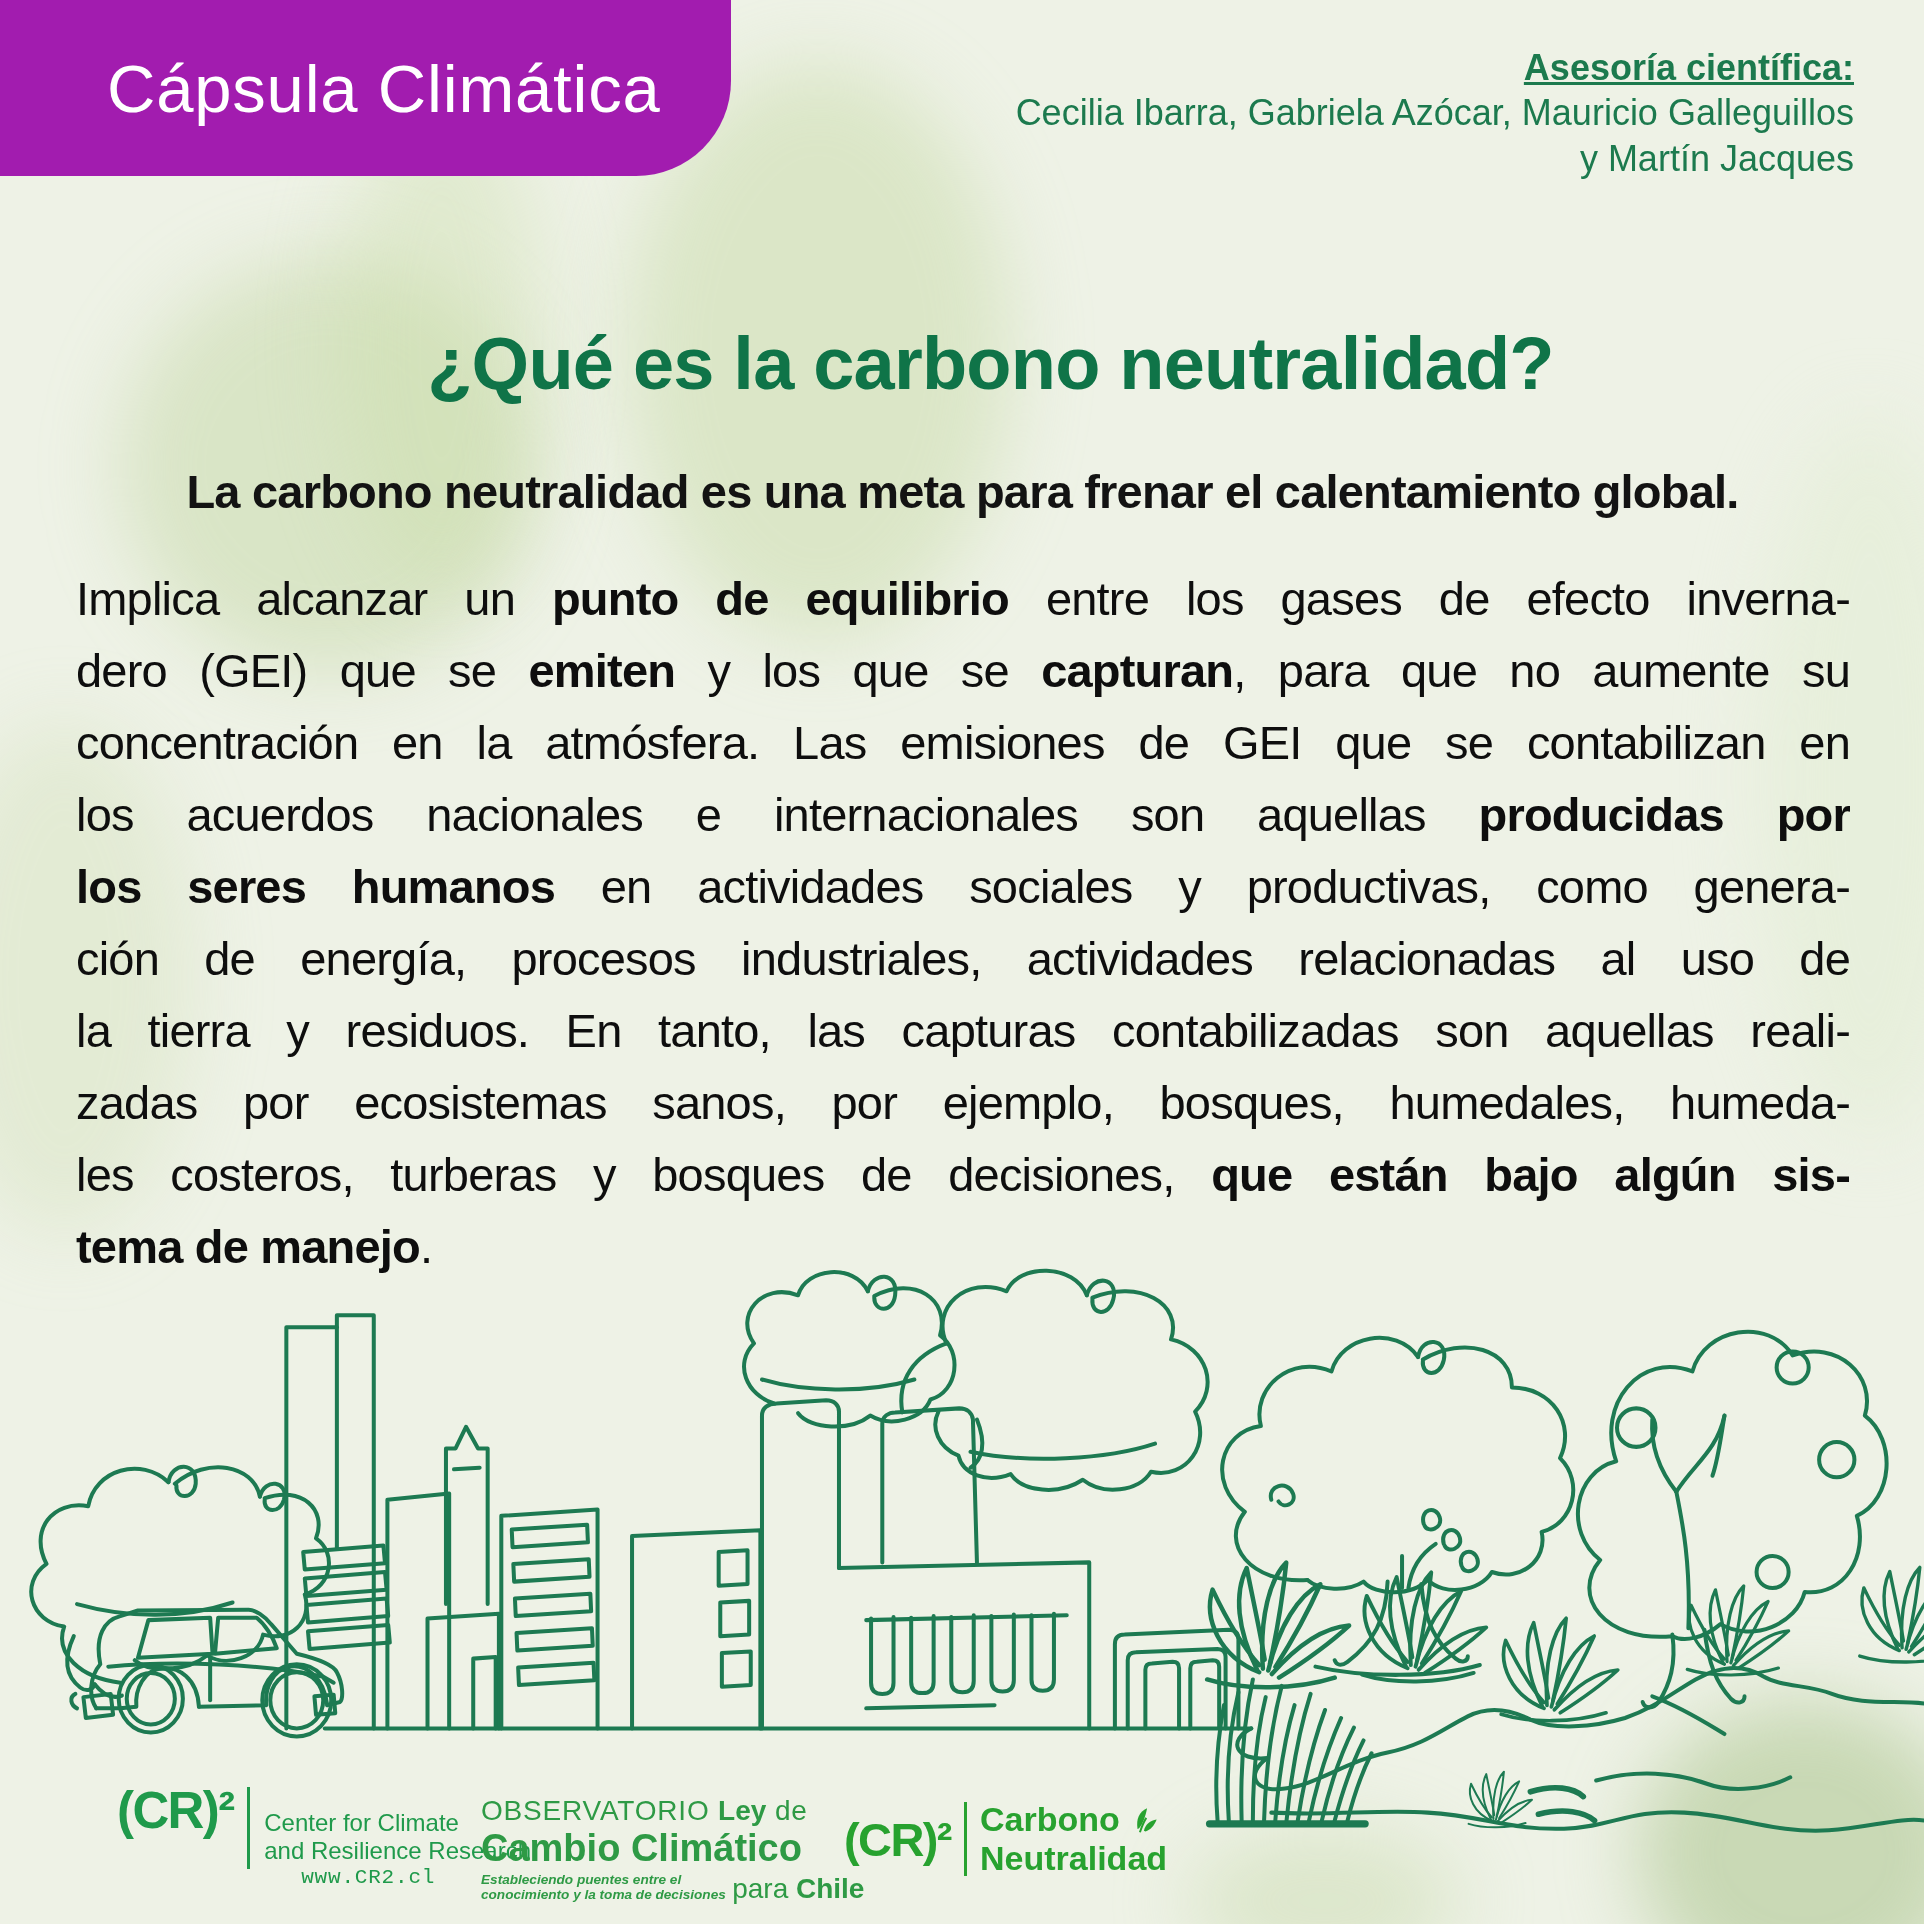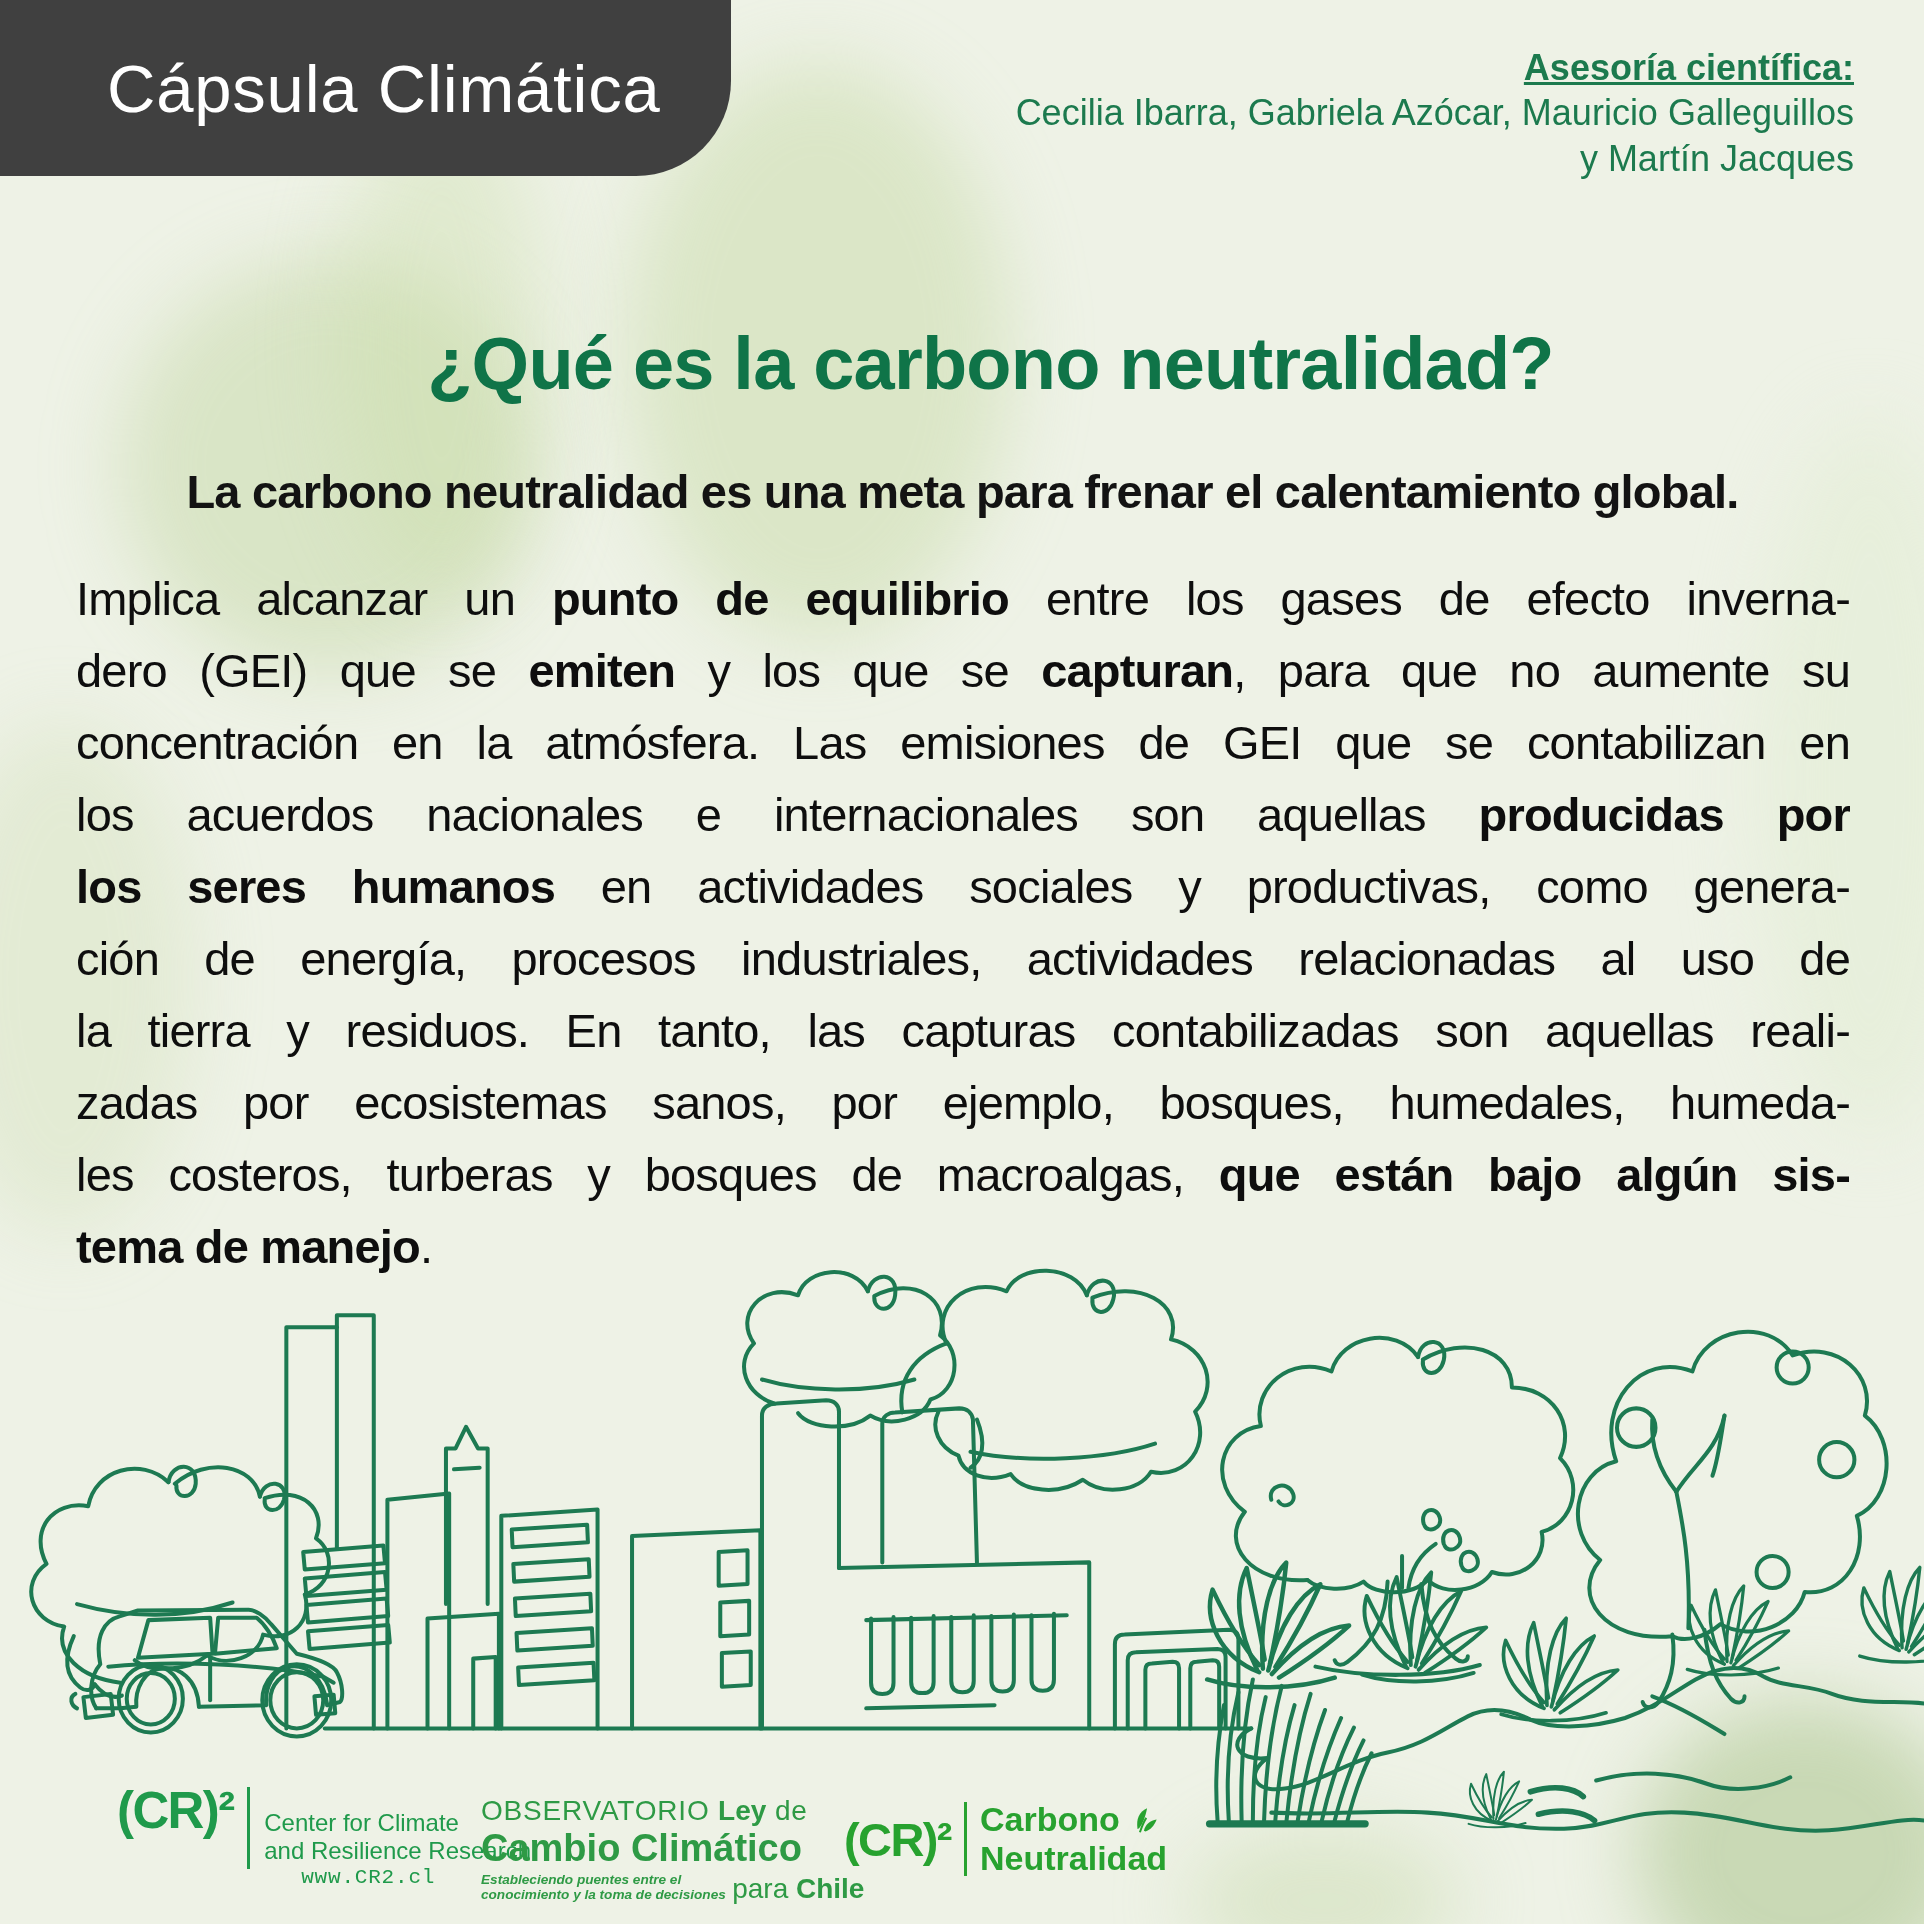--- a/index.html
+++ b/index.html
@@ -13,21 +13,21 @@
   .b2{left:626px;top:64px;width:385px;height:577px;background:rgba(193,215,158,.42);}
   .b3{left:-64px;top:722px;width:257px;height:513px;background:rgba(203,220,172,.30);}
   .b4{left:1636px;top:1700px;width:337px;height:305px;background:rgba(163,192,132,.50);}
   .b5{left:1187px;top:1829px;width:273px;height:144px;background:rgba(191,213,161,.38);}
   .b6{left:1757px;top:417px;width:225px;height:722px;background:rgba(226,236,212,.55);}
   .b7{left:337px;top:96px;width:209px;height:497px;background:rgba(199,219,164,.34);}
 
   
   .banner{
     position:absolute;left:0;top:0;width:731px;height:176px;
-    background:#404040;border-bottom-right-radius:95px;
+    background:#a21caf;border-bottom-right-radius:95px;
     display:flex;align-items:center;
   }
   .banner .label{color:#ffffff;font-size:67px;padding-left:107px;letter-spacing:0.8px;}
 
   
   .credits{
     position:absolute;top:45px;right:71px;text-align:right;
     color:#1c7a4e;font-size:36px;line-height:1.26;
   }
   .credits .h{font-weight:700;text-decoration:underline;}
@@ -108,21 +108,21 @@
 
   <div class="para">
       <div class="pline"><span>Implica alcanzar un </span><b>punto de equilibrio</b><span> entre los gases de efecto inverna-</span></div>
       <div class="pline"><span>dero (GEI) que se </span><b>emiten</b><span> y los que se </span><b>capturan</b><span>, para que no aumente su</span></div>
       <div class="pline"><span>concentración en la atmósfera. Las emisiones de GEI que se contabilizan en</span></div>
       <div class="pline"><span>los acuerdos nacionales e internacionales son aquellas </span><b>producidas por</b></div>
       <div class="pline"><b>los seres humanos</b><span> en actividades sociales y productivas, como genera-</span></div>
       <div class="pline"><span>ción de energía, procesos industriales, actividades relacionadas al uso de</span></div>
       <div class="pline"><span>la tierra y residuos. En tanto, las capturas contabilizadas son aquellas reali-</span></div>
       <div class="pline"><span>zadas por ecosistemas sanos, por ejemplo, bosques, humedales, humeda-</span></div>
-      <div class="pline"><span>les costeros, turberas y bosques de macroalgas, </span><b>que están bajo algún sis-</b></div>
+      <div class="pline"><span>les costeros, turberas y bosques de decisiones, </span><b>que están bajo algún sis-</b></div>
       <div class="pline nojust"><b>tema de manejo</b><span>.</span></div>
     </div>
 
   <svg class="art" viewBox="0 0 2400 780">
     <defs>
       <g id="tuft">
         <path d="M0 0 C-45 -18 -62 -60 -52 -92 C-36 -58 -18 -28 0 -8"></path>
         <path d="M-2 -2 C-25 -48 -28 -88 -14 -116 C-6 -76 2 -40 6 -14"></path>
         <path d="M4 -4 C0 -62 12 -104 30 -122 C26 -80 18 -38 12 -10"></path>
         <path d="M10 -2 C22 -52 44 -86 68 -98 C52 -62 32 -28 18 -6"></path>

